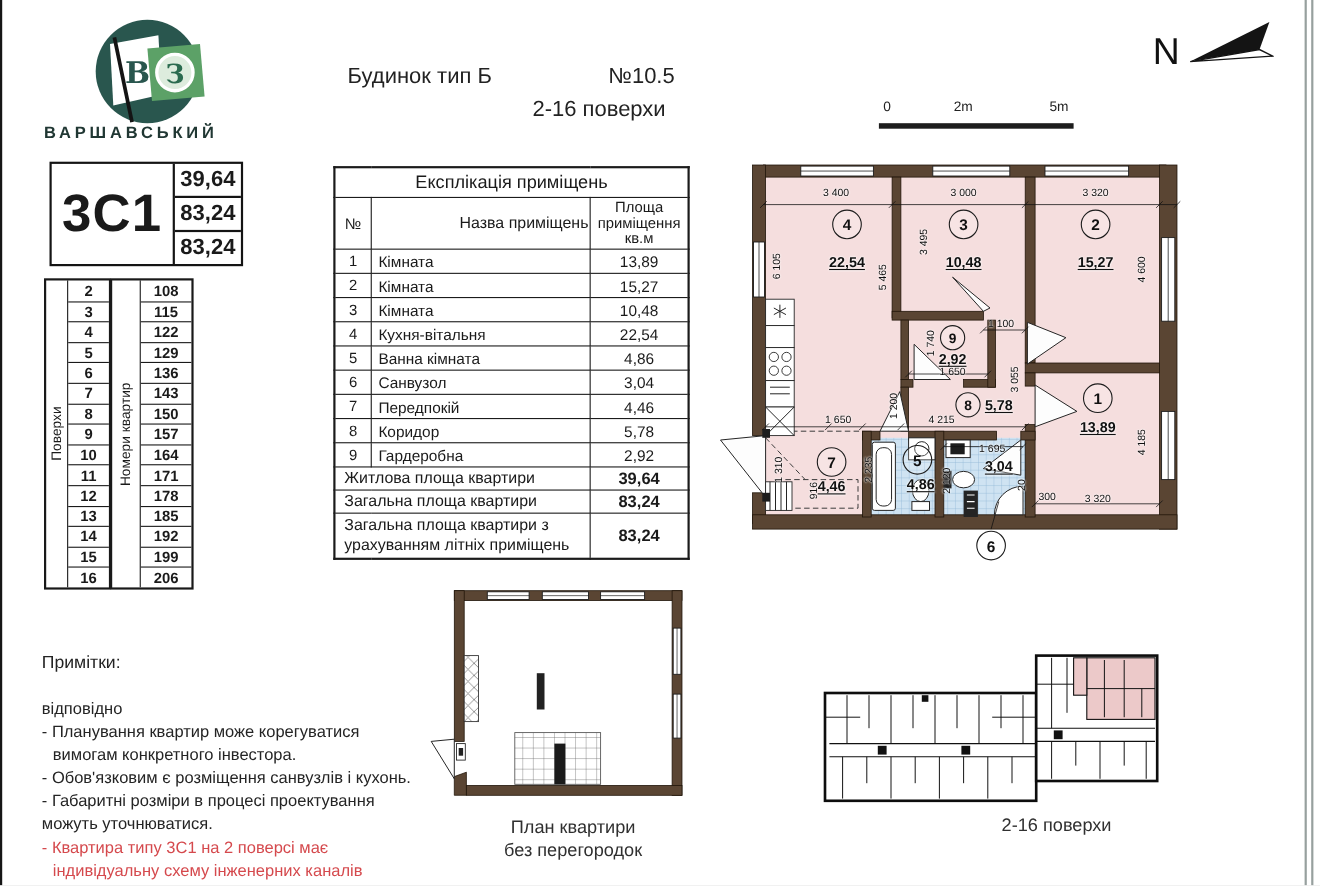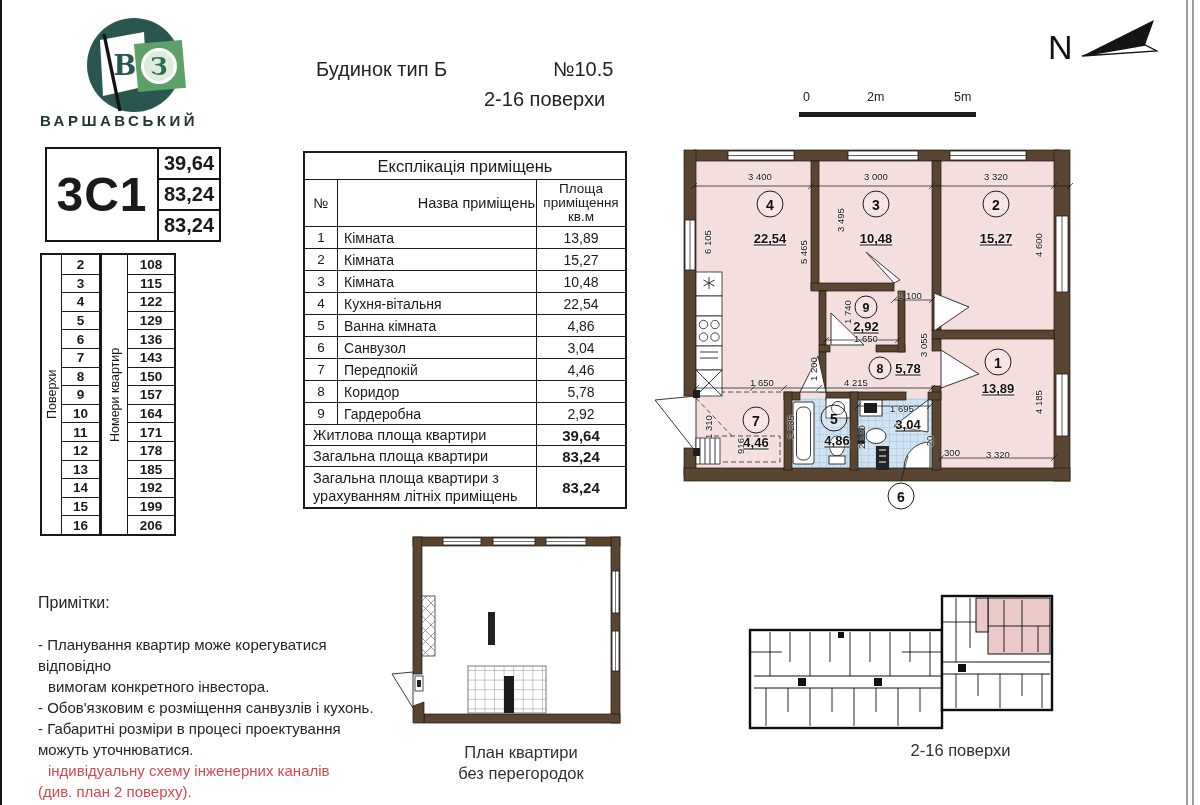--- a/index.html
+++ b/index.html
@@ -457,22 +457,23 @@
       <rect x="56" y="86" width="8" height="8"></rect>
       <rect x="132" y="86" width="8" height="8"></rect>
       <rect x="216" y="72" width="8" height="8"></rect>
       <rect x="96" y="40" width="6" height="6"></rect>
     </g>
   </svg>
   <div class="cap" style="left:893px;top:740px;width:135px;">2-16 поверхи</div>
 
   <div class="abs notes">
     <div class="nt">Примітки:</div>
+    <div class="nl">відповідно</div>
     <div class="nl">- Планування квартир може корегуватися</div>
-    <div class="nl">відповідно</div>
     <div class="nl ind">вимогам конкретного інвестора.</div>
     <div class="nl">- Обов'язковим є розміщення санвузлів і кухонь.</div>
     <div class="nl">- Габаритні розміри в процесі проектування</div>
     <div class="nl">можуть  уточнюватися.</div>
+    <div class="nl red">- Квартира типу 3С1 на 2 поверсі має</div>
     <div class="nl red ind">індивідуальну схему інженерних каналів</div>
     <div class="nl red">(див. план 2 поверху).</div>
   </div>
 </div>
 
 </body></html>

